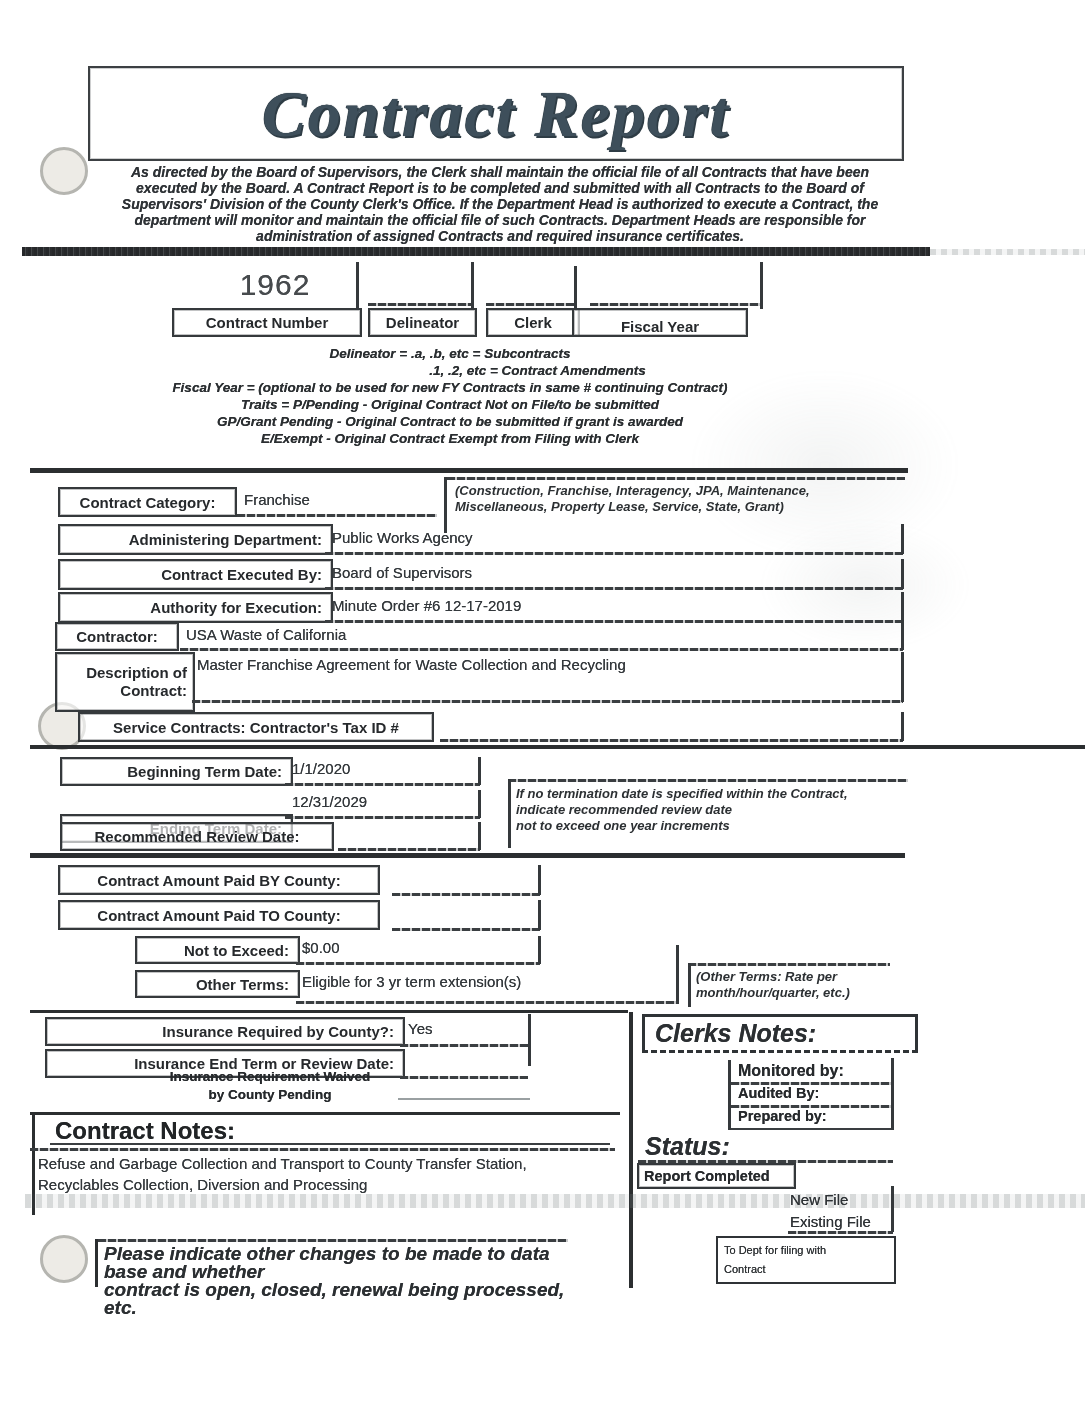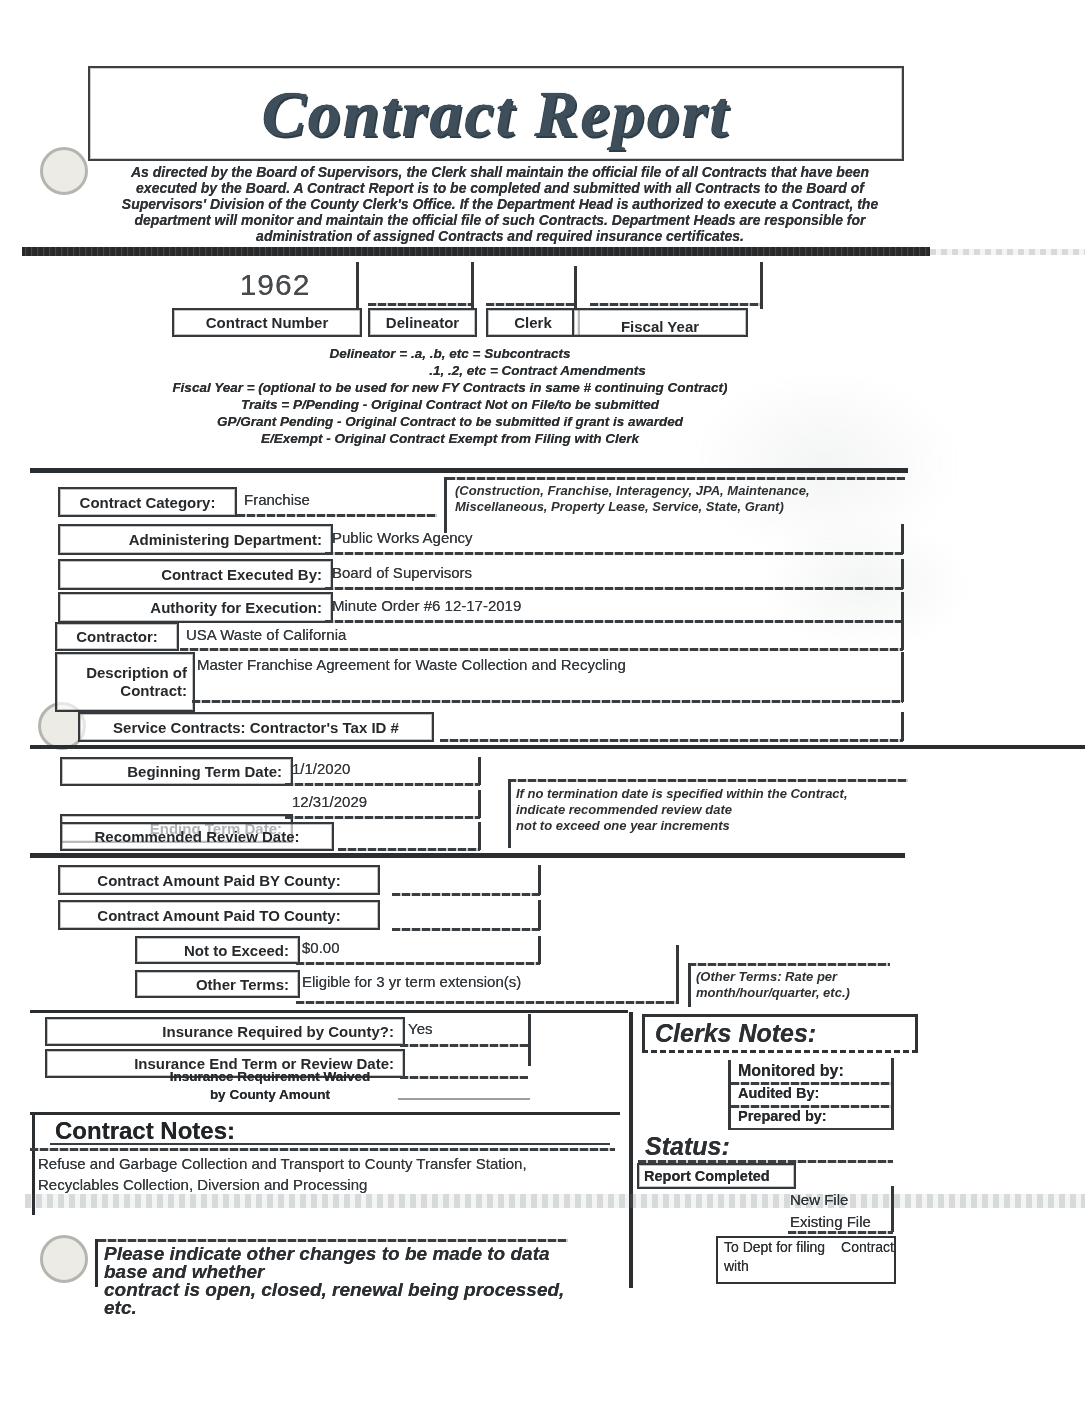--- a/index.html
+++ b/index.html
@@ -225,21 +225,21 @@
   <div class="abs u" style="left:400px;top:1044px;width:128px;"></div>
   <div class="abs tick" style="left:528px;top:1014px;height:52px;"></div>
 
   <div class="abs lbox rt" style="left:45px;top:1049px;width:347px;height:25px;">
       <span>Insurance End Term or Review Date:</span>
     </div>
   <div class="abs u" style="left:400px;top:1076px;width:128px;"></div>
 
   <div class="abs scan" style="left:150px;top:1068px;width:240px;text-align:center;font-weight:bold;font-size:13.5px;line-height:18px;">
     <div>Insurance Requirement Waived</div>
-    <div>by County Amount</div>
+    <div>by County Pending</div>
   </div>
   <div class="abs u-gray" style="left:398px;top:1098px;width:132px;"></div>
 
   <div class="abs hline" style="left:30px;top:1112px;width:590px;height:3px;"></div>
   <div class="abs" style="left:32px;top:1112px;width:3px;height:103px;background:#2b2e30;"></div>
   <div class="abs heading scan" style="left:55px;top:1117px;">Contract Notes:</div>
   <div class="abs u-solid" style="left:50px;top:1143px;width:560px;"></div>
   <div class="abs u" style="left:30px;top:1148px;width:585px;"></div>
   <div class="abs val scan" style="left:38px;top:1153px;width:565px;line-height:21px;">Refuse and Garbage Collection and Transport to County Transfer Station, Recyclables Collection, Diversion and Processing</div>
 
@@ -262,21 +262,21 @@
   <div class="abs u" style="left:638px;top:1160px;width:255px;"></div>
   <div class="abs" style="left:637px;top:1163px;width:150px;height:22px;border:2px solid #34383b;box-shadow:inset 0 0 0 1px rgba(52,56,59,.3);display:flex;align-items:center;padding-left:5px;font-size:14.5px;font-weight:bold;color:#26292c;background:rgba(255,255,255,.7);">
     <span class="scan">Report Completed</span>
   </div>
 
   <div class="abs scan" style="left:790px;top:1191px;font-size:15px;color:#2e3236;">New File</div>
   <div class="abs scan" style="left:790px;top:1213px;font-size:15px;color:#2e3236;">Existing File</div>
   <div class="abs tick" style="left:891px;top:1186px;height:46px;"></div>
   <div class="abs u" style="left:788px;top:1231px;width:105px;"></div>
 
-  <div class="abs" style="left:716px;top:1236px;width:170px;height:44px;border:2.5px solid #2f3336;display:flex;flex-direction:row;justify-content:center;padding-left:6px;font-size:14px;color:#2b2f32;line-height:19px;background:rgba(255,255,255,.6);">
+  <div class="abs" style="left:716px;top:1236px;width:170px;height:44px;border:2.5px solid #2f3336;display:flex;flex-direction:column;justify-content:center;padding-left:6px;font-size:11px;color:#2b2f32;line-height:19px;background:rgba(255,255,255,.6);">
     <span class="scan">To Dept for filing with</span>
     <span class="scan">Contract</span>
   </div>
 
   <div class="abs u" style="left:98px;top:1239px;width:470px;"></div>
   <div class="abs" style="left:95px;top:1239px;width:3px;height:48px;background:#2b2e30;"></div>
   <div class="abs scan" style="left:104px;top:1245px;width:470px;font-style:italic;font-weight:bold;font-size:19px;line-height:18px;color:#2b2f32;">
     <div>Please indicate other changes to be made to data base and whether</div>
     <div>contract is open, closed, renewal being processed, etc.</div>
   </div>

